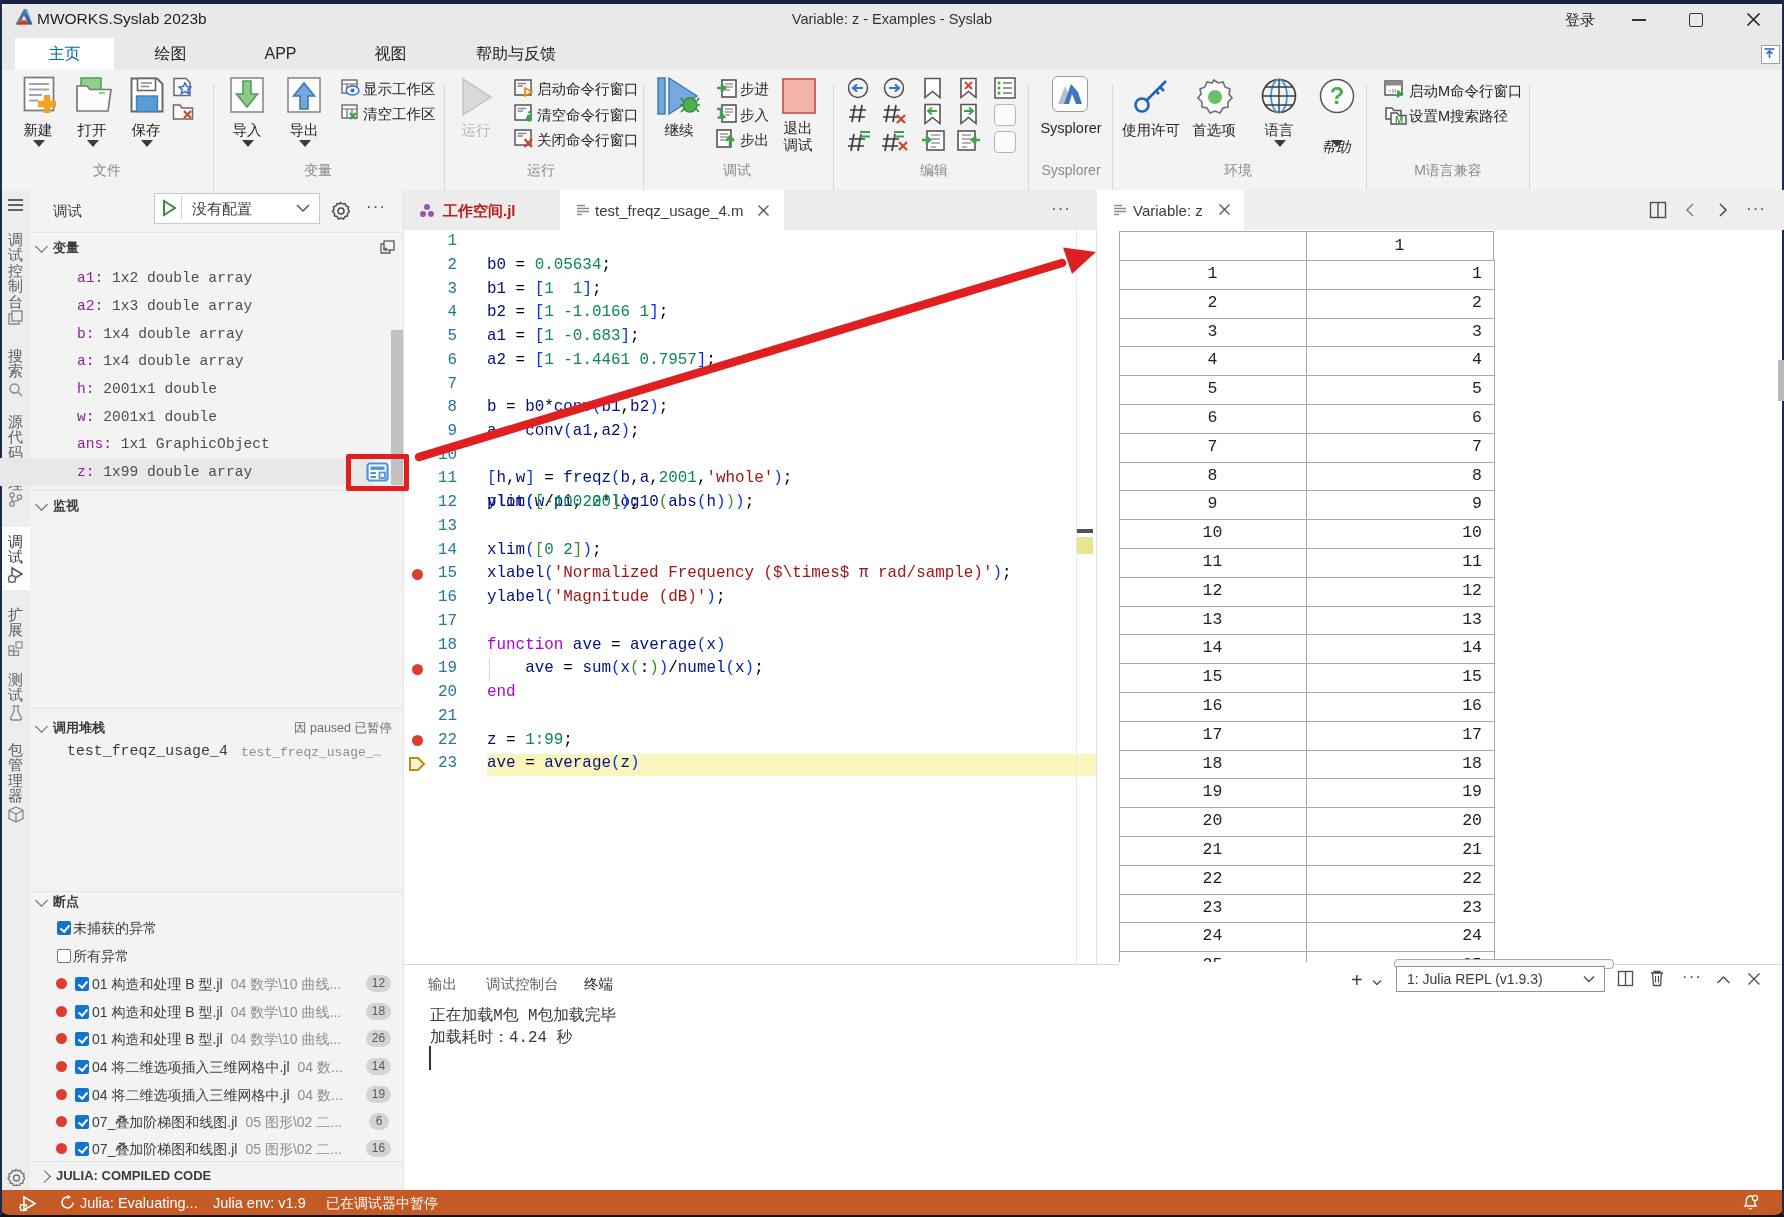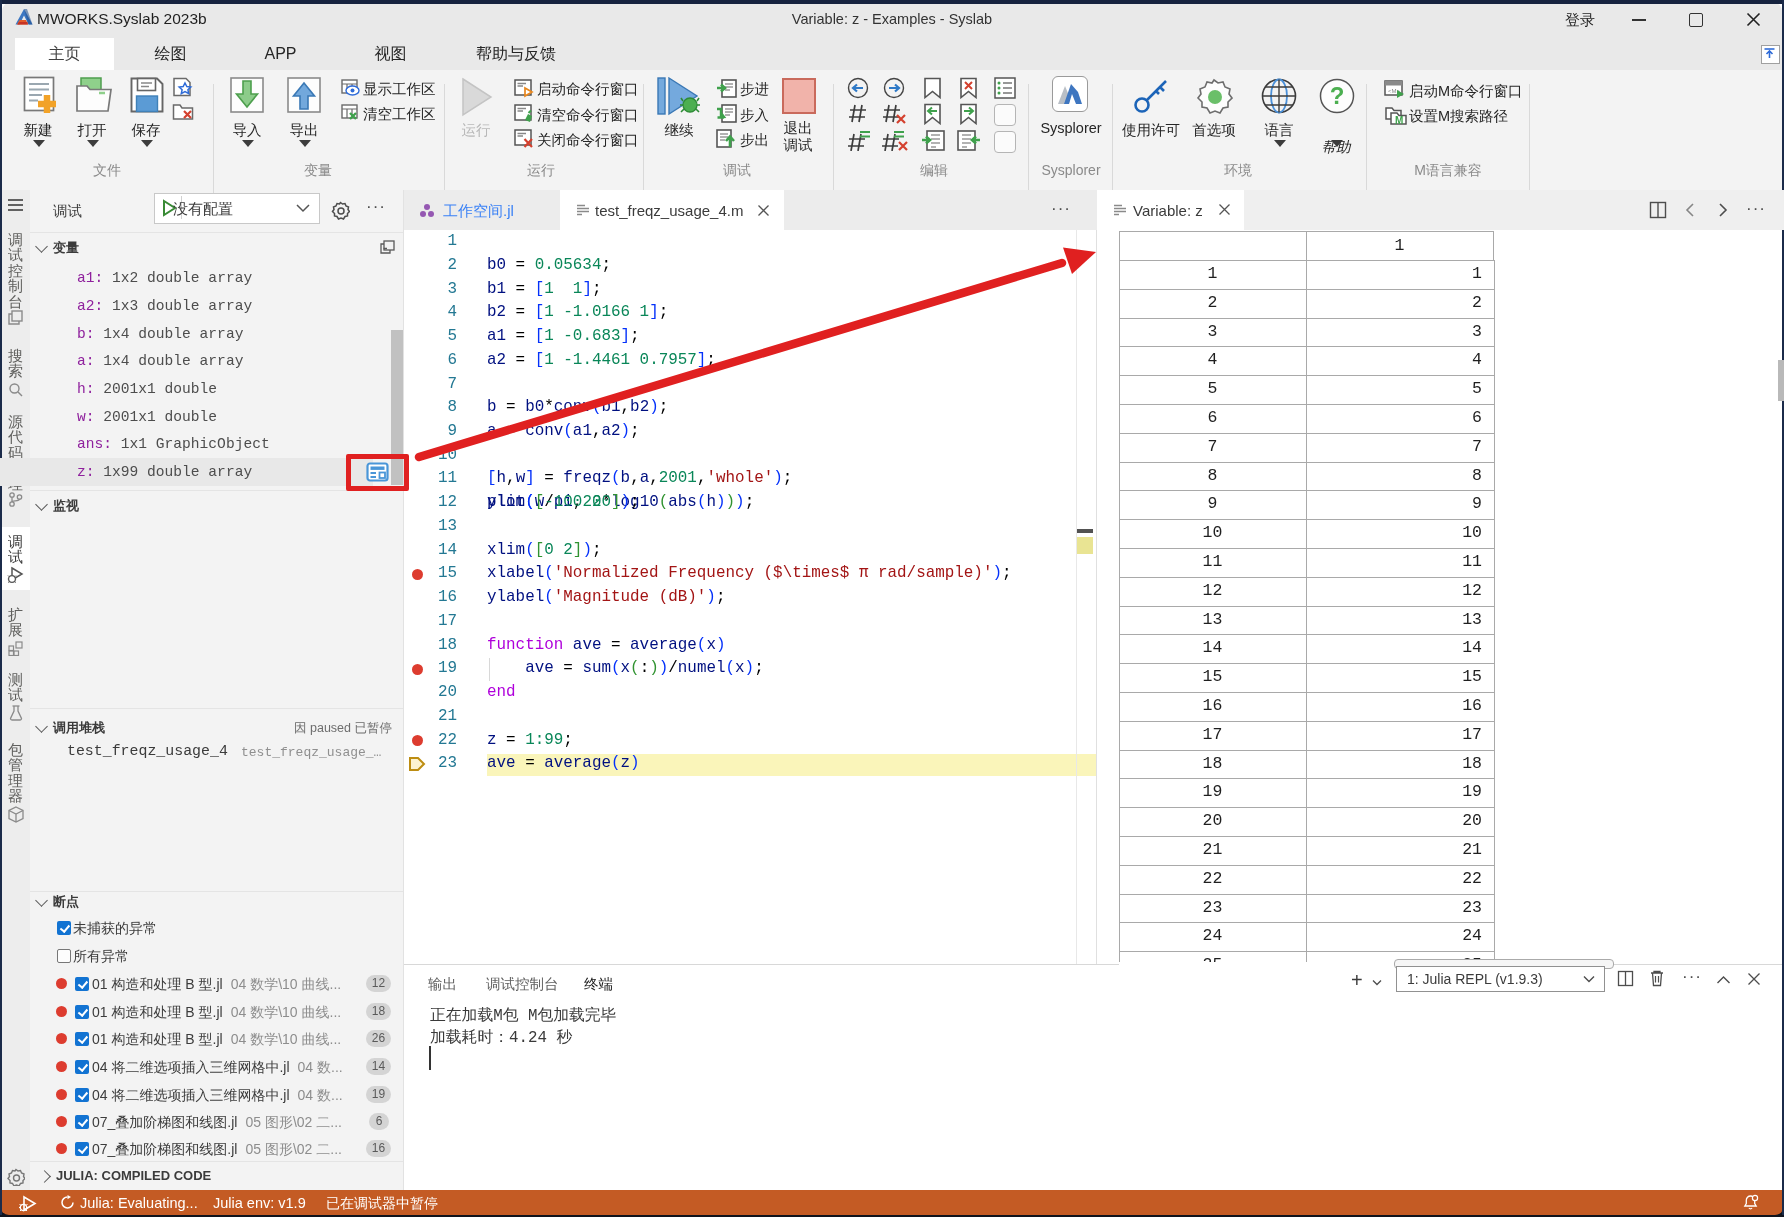--- a/index.html
+++ b/index.html
@@ -8,21 +8,21 @@
   .abs{position:absolute;}
   
   #topstrip{left:0;top:0;width:1784px;height:4px;background:#16233f;}
   #lborder{left:0;top:0;width:2px;height:1217px;background:#1b2b4a;}
   #rborder{right:0;top:0;width:2px;height:1217px;background:#1b2b4a;}
   #bborder{left:0;bottom:0;width:1784px;height:2px;background:#10131c;}
   #titlebar{left:2px;top:2px;width:1780px;height:36px;background:#e9e9e9;border-radius:9px 9px 0 0;}
   #tabrow{left:2px;top:38px;width:1780px;height:32px;background:#e9e9e9;}
   #ribbon{left:2px;top:70px;width:1780px;height:120px;background:#f3f3f3;border-bottom:1px solid #d8d8d8;}
   .rtab{position:absolute;top:38px;height:32px;line-height:32px;font-size:16px;color:#262626;text-align:center;}
-  .rtab.active{background:#f3f3f3;color:#404040;}
+  .rtab.active{background:#f3f3f3;color:#0369a1;}
   .gdiv{position:absolute;top:14px;width:1px;height:140px;background:#d9d9d9;}
   .glabel{position:absolute;top:162px;font-size:14px;color:#8a8a8a;text-align:center;white-space:nowrap;}
   .rbtxt{position:absolute;font-size:14.5px;color:#262626;white-space:nowrap;}
   .rlabel{position:absolute;font-size:14.5px;color:#262626;text-align:center;white-space:nowrap;}
   .dropdn{position:absolute;width:0;height:0;border-left:6.5px solid transparent;border-right:6.5px solid transparent;border-top:7.5px solid #3c3c3c;}
   
   #activitybar{left:2px;top:190px;width:28px;height:1000px;background:#ededed;border-right:1px solid #e2e2e2;}
   #sidebar{left:30px;top:190px;width:373px;height:1000px;background:#f3f3f3;border-right:1px solid #e2e2e2;}
   #editor{left:404px;top:190px;width:693px;height:778px;background:#fff;}
   #rightpanel{left:1097px;top:190px;width:685px;height:778px;background:#fff;}
@@ -372,21 +372,21 @@
   <path d="M9 1.5 L11 3 L13.5 2.5 L14.5 5 L17 6 L16.5 8.5 L18 10.5 L16 12.5 L16 15 L13.5 15.5 L12 18 L9.5 17 L7 18 L5.5 15.5 L3 15 L3 12.5 L1 10.5 L2.5 8.5 L2 6 L4.5 5 L5.5 2.5 L8 3 Z" fill="none" stroke="#767676" stroke-width="1.4"></path>
   <circle cx="9.5" cy="10" r="3" fill="none" stroke="#767676" stroke-width="1.4"></circle>
 </svg>
 
 <div class="abs" style="left:53px;top:202px;font-size:14.5px;color:#3b3b3b;">调试</div>
 <div class="abs" style="left:154px;top:193px;width:164px;height:29px;background:#fff;border:1px solid #c8c8c8;"></div>
 <svg class="abs" style="left:160px;top:199px" width="18" height="18" viewBox="0 0 18 18">
   <path d="M4 2 L15 9 L4 16 Z" fill="none" stroke="#388a34" stroke-width="2"></path>
 </svg>
 <div class="abs" style="left:181px;top:196px;width:1px;height:23px;background:#d0d0d0;"></div>
-<div class="abs" style="left:173px;top:200px;font-size:15px;color:#3b3b3b;font-family:Liberation Mono, monospace;">没有配置</div>
+<div class="abs" style="left:192px;top:200px;font-size:15px;color:#3b3b3b;font-family:Liberation Mono, monospace;">没有配置</div>
 <svg class="abs" style="left:296px;top:203px" width="14" height="10" viewBox="0 0 14 10">
   <path d="M1 2 L7 8 L13 2" fill="none" stroke="#555" stroke-width="1.5"></path>
 </svg>
 <svg class="abs" style="left:331px;top:201px" width="19" height="19" viewBox="0 0 19 19">
   <path d="M9.5 1.5 L11.5 3 L14 2.5 L15 5 L17.5 6 L17 8.5 L18.5 10.5 L16.5 12.5 L16.5 15 L14 15.5 L12.5 18 L10 17 L7.5 18 L6 15.5 L3.5 15 L3.5 12.5 L1.5 10.5 L3 8.5 L2.5 6 L5 5 L6 2.5 L8.5 3 Z" fill="none" stroke="#4d4d4d" stroke-width="1.5"></path>
   <circle cx="10" cy="10" r="3" fill="none" stroke="#4d4d4d" stroke-width="1.5"></circle>
 </svg>
 <div class="abs" style="left:366px;top:197px;font-size:17px;color:#4d4d4d;letter-spacing:1px;">···</div>
 <div class="abs" style="left:30px;top:232px;width:373px;height:1px;background:#e4e4e4;"></div>
 <div class="chev down" style="left:37px;top:242px;"></div>
@@ -457,21 +457,21 @@
 <div class="abs" style="left:30px;top:1161px;width:373px;height:1px;background:#e4e4e4;"></div>
 <div class="chev right" style="left:40px;top:1172px;"></div>
 <div class="sechead" style="left:56px;top:1168px;">JULIA: COMPILED CODE</div>
 
 <div class="abs" style="left:404px;top:190px;width:693px;height:40px;background:#ececec;"></div>
 <svg class="abs" style="left:419px;top:203px" width="16" height="15" viewBox="0 0 16 15">
   <circle cx="8" cy="4" r="3" fill="#9558b2"></circle>
     <circle cx="4" cy="11" r="3" fill="#9558b2"></circle>
     <circle cx="12" cy="11" r="3" fill="#9558b2"></circle>
 </svg>
-<div class="abs" style="left:443px;top:202px;font-size:15px;color:#3b82f6;">工作空间.jl</div>
+<div class="abs" style="left:443px;top:202px;font-size:15px;color:#b91c1c;font-weight:bold;">工作空间.jl</div>
 <div class="abs" style="left:560px;top:190px;width:224px;height:40px;background:#fff;"></div>
 <svg class="abs" style="left:576px;top:204px" width="14" height="13" viewBox="0 0 14 13">
   <path d="M1 1.5 H9 M1 4.5 H13 M1 7.5 H13 M1 10.5 H6" stroke="#8a8a8a" stroke-width="1.5"></path>
 </svg>
 <div class="abs" style="left:595px;top:202px;font-size:15px;color:#3b3b3b;">test_freqz_usage_4.m</div>
 <svg class="abs" style="left:757px;top:204px" width="13" height="13" viewBox="0 0 13 13">
   <path d="M1.5 1.5 L11.5 11.5 M11.5 1.5 L1.5 11.5" stroke="#555" stroke-width="1.3"></path>
 </svg>
 <div class="abs" style="left:1051px;top:199px;font-size:17px;color:#4d4d4d;letter-spacing:1px;">···</div>
 <div class="abs" style="left:487px;top:754px;width:609px;height:22px;background:#faf5ba;"></div>

